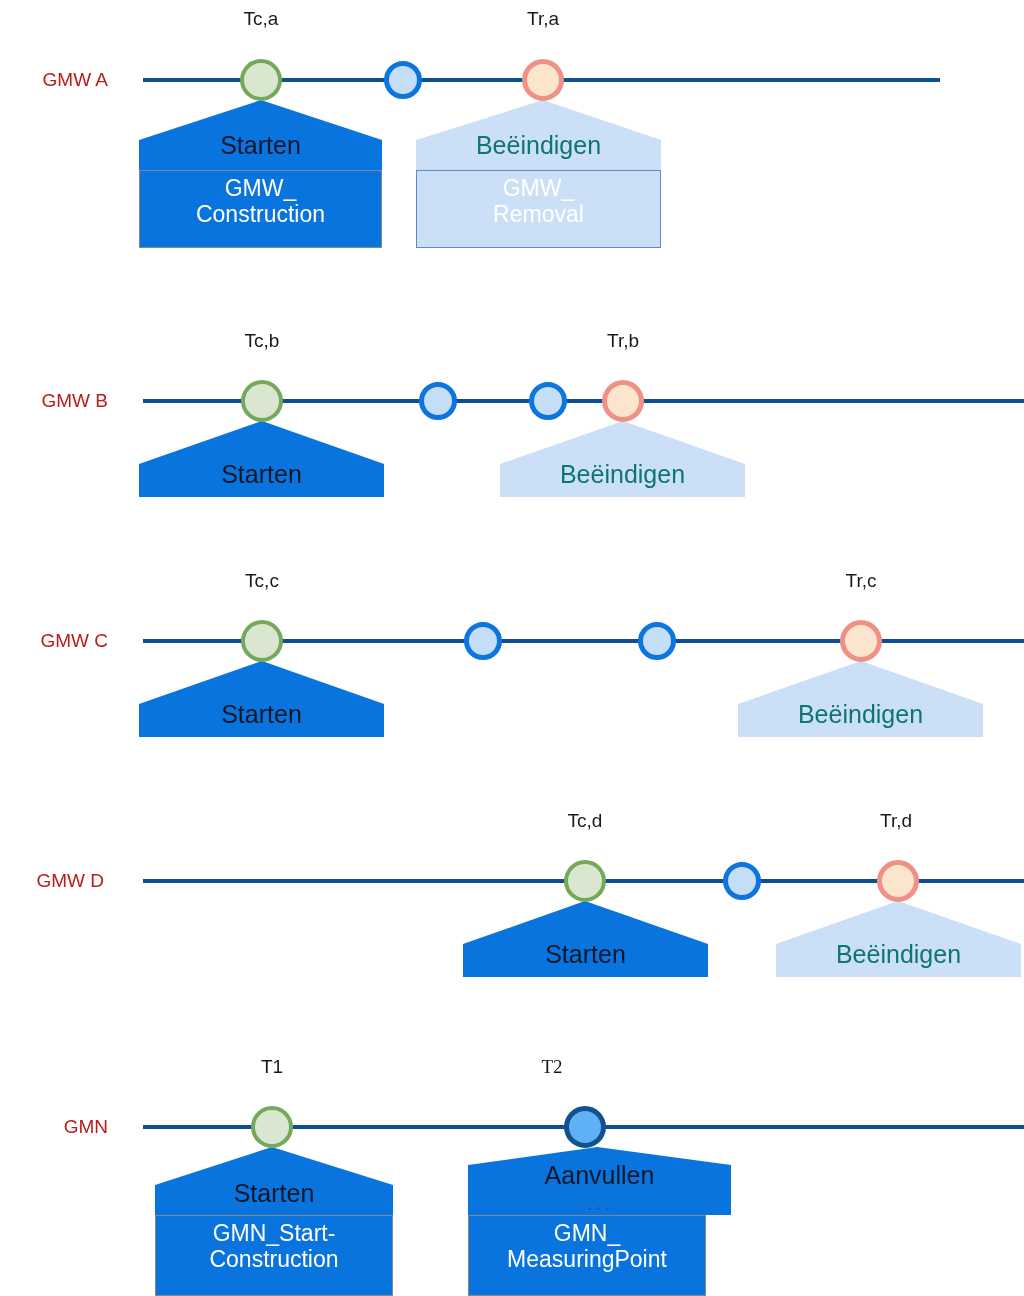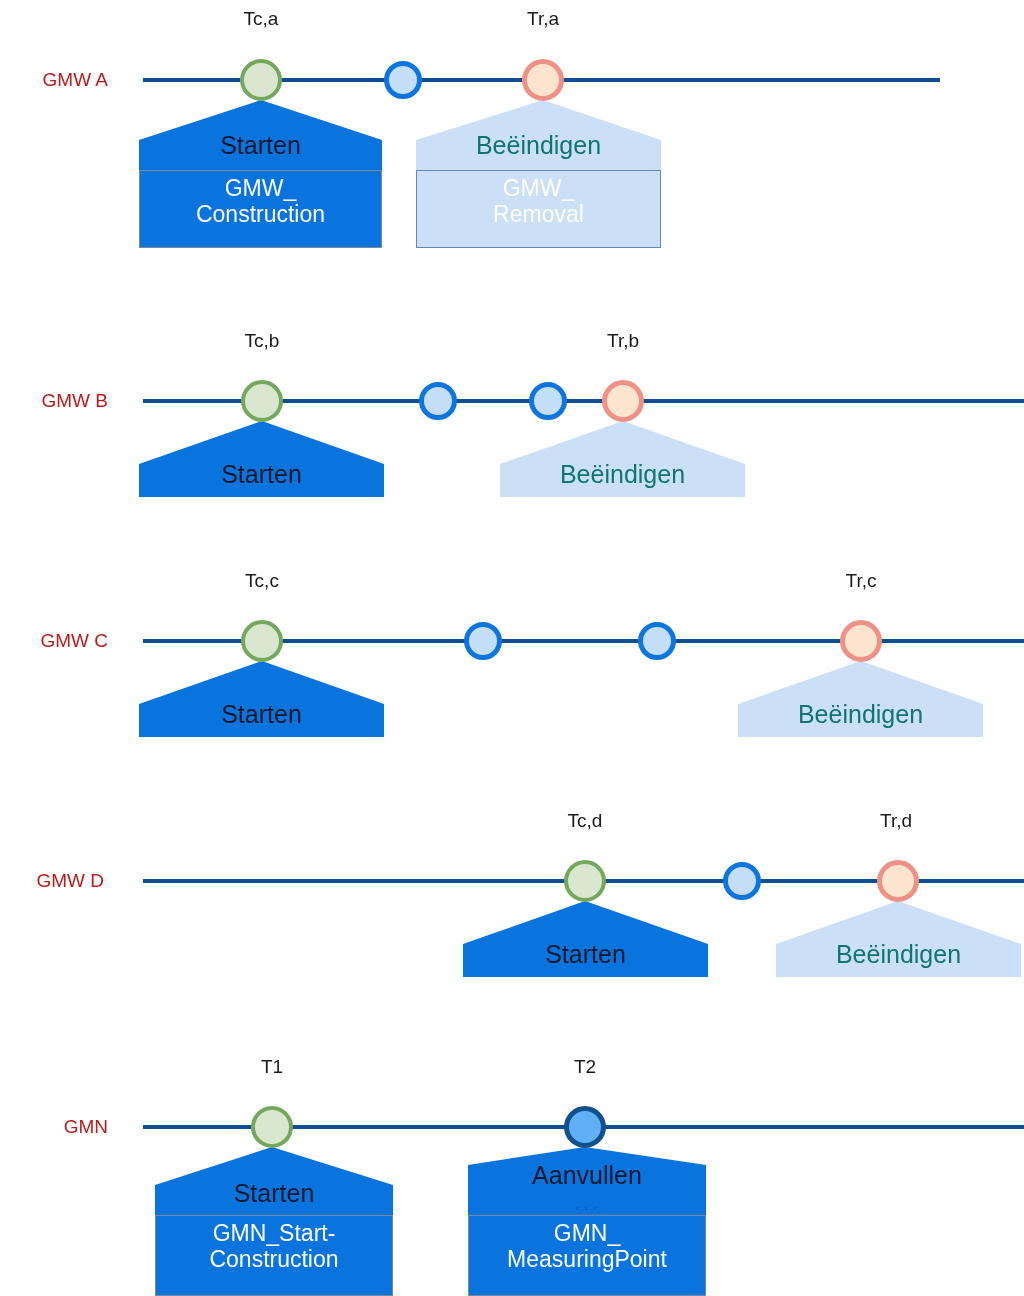--- a/index.html
+++ b/index.html
@@ -215,30 +215,30 @@
         <svg viewBox="0 0 238 68" preserveAspectRatio="none">
           <polygon points="117,0 238,38 238,68 0,68 0,38" fill="#0a74de"></polygon>
         </svg>
       </div>
       <div class="roof-label" style="top: 33px;">Starten</div>
       <div class="body-box" style="left: 0px; top: 68px; width: 238px; height: 81px;">
         <div>GMN_Start-</div>
         <div>Construction</div>
       </div>
     </div>
-    <div class="callout solid" style="left: 468px; top: 1147px; width: 238px; height: 149px;">
+    <div class="callout solid" style="left: 468px; top: 1147px; width: 238px; height: 149px; padding-left: 25px;">
       <div class="roof" style="height: 68px;">
         <svg viewBox="0 0 238 68" preserveAspectRatio="none">
           <polygon points="117,0 238,18 238,68 0,68 0,18" fill="#0a74de"></polygon>
         </svg>
       </div>
       <div class="roof-label" style="top: 15px;">Aanvullen</div>
       <div class="roof-ellipsis" style="top: 42px;">...</div>
       <div class="body-box" style="left: 0px; top: 68px; width: 238px; height: 81px;">
         <div>GMN_</div>
         <div>MeasuringPoint</div>
       </div>
     </div>
     <div class="tick-caption" style="left: 272px; top: 1056px;">T1</div>
-    <div class="tick-caption" style="left: 585px; top: 1056px;">T2</div>
+    <div class="tick-caption" style="left: 552px; top: 1056px; font-family: Liberation Serif, serif;">T2</div>
     <div class="marker green" style="left: 272px; top: 1127px; width: 42px; height: 42px;"></div>
     <div class="marker navy" style="left: 585px; top: 1127px; width: 42px; height: 42px;"></div>
   </div>
 
 </body></html>

